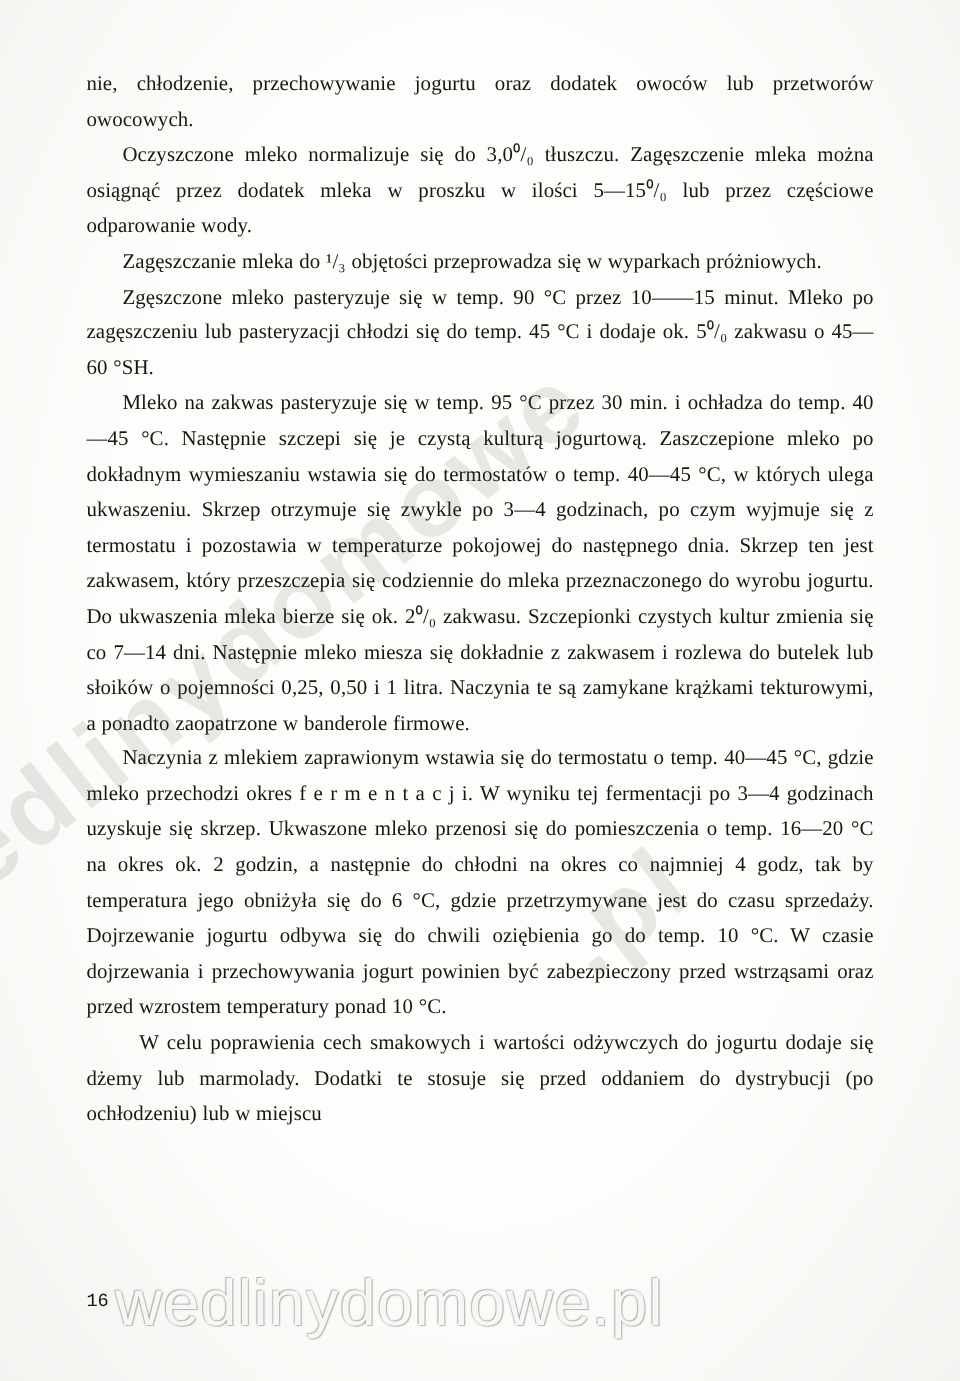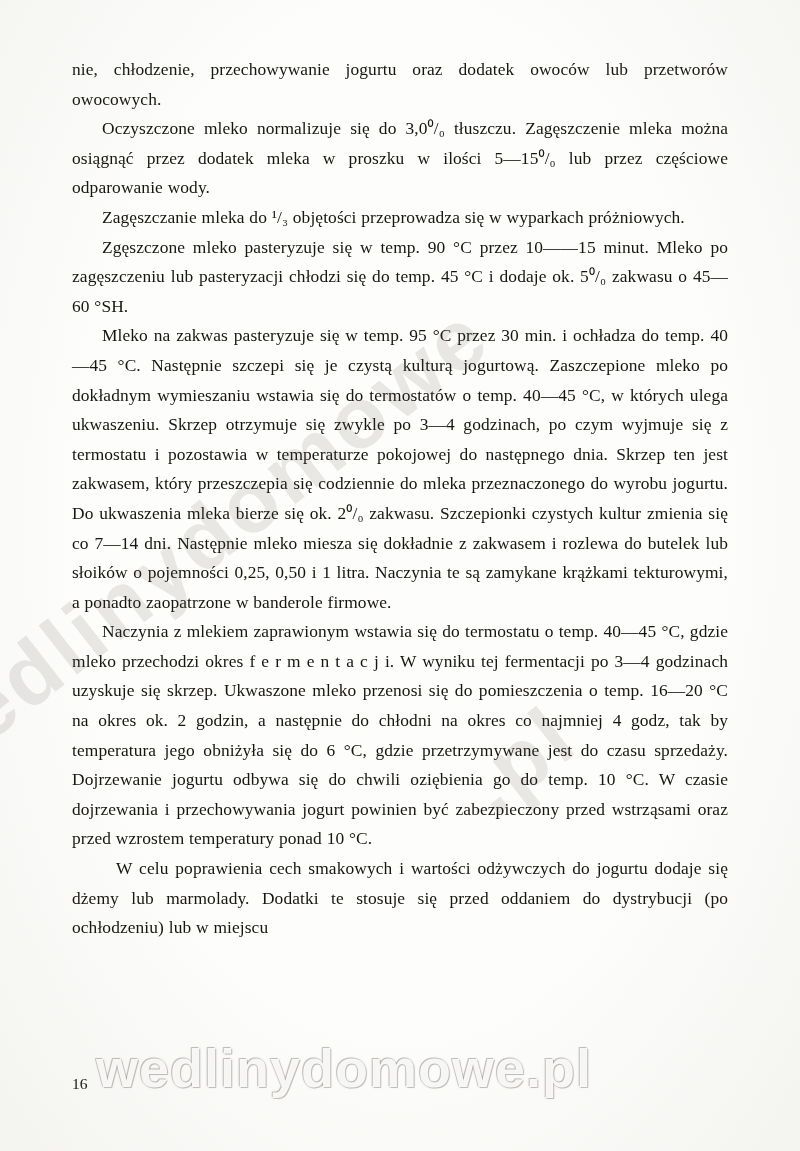--- a/index.html
+++ b/index.html
@@ -83,41 +83,41 @@
     white-space: nowrap;
   }
   #watermark-diagonal span.second {
     left: 520px;
     top: 760px;
   }
 
   #watermark-bottom {
     position: absolute;
     left: 96px;
-    bottom: 52px;
+    bottom: 34px;
     z-index: 5;
     font-family: "Liberation Sans", sans-serif;
-    font-weight: bold;
+    font-weight: normal;
     font-size: 54px;
     letter-spacing: 1px;
     color: rgba(255,255,255,0.92);
     text-shadow:
       0 0 2px rgba(120,115,105,0.55),
       1px 1px 0 rgba(150,145,135,0.45),
       -1px -1px 0 rgba(150,145,135,0.45);
     white-space: nowrap;
     pointer-events: none;
   }
 
   #page-number {
     position: absolute;
     left: 72px;
     bottom: 58px;
     z-index: 6;
-    font-family: Liberation Serif, serif;
+    font-family: Liberation Mono, monospace;
     font-size: 15.5px;
     color: #17150f;
   }
 </style>
 </head>
 <body>
 
 <div id="page">
 
   <div class="text-column">

